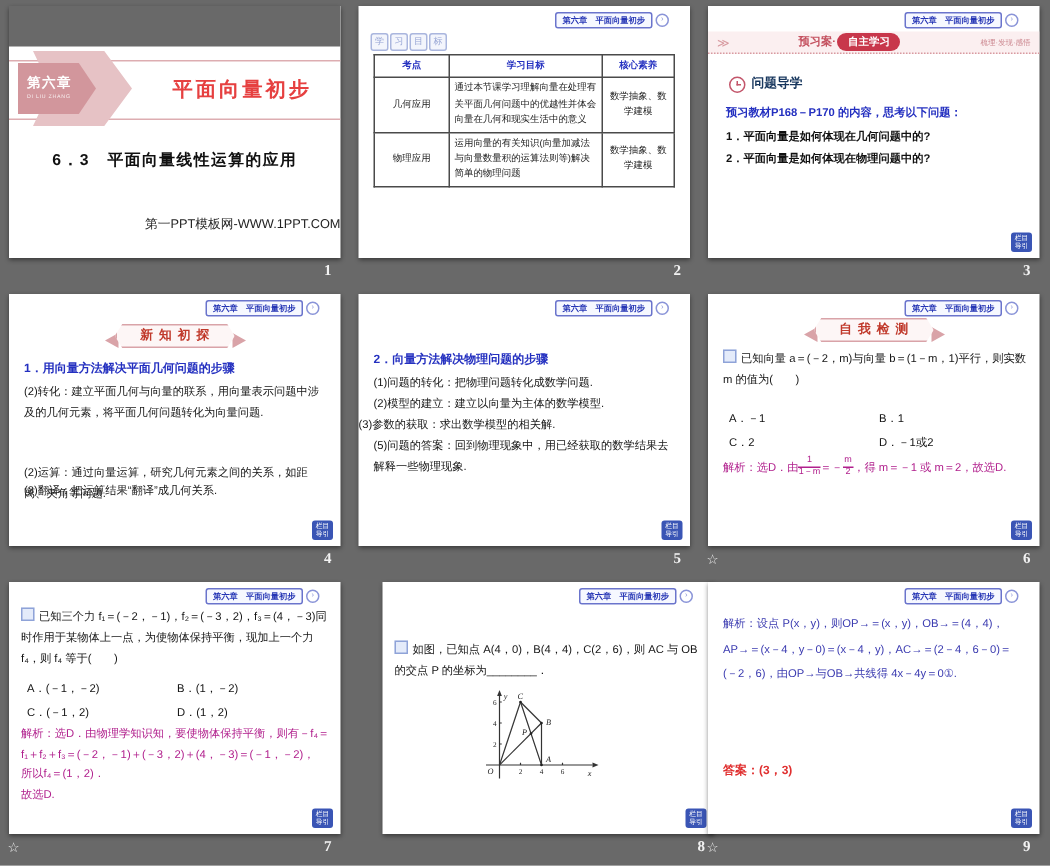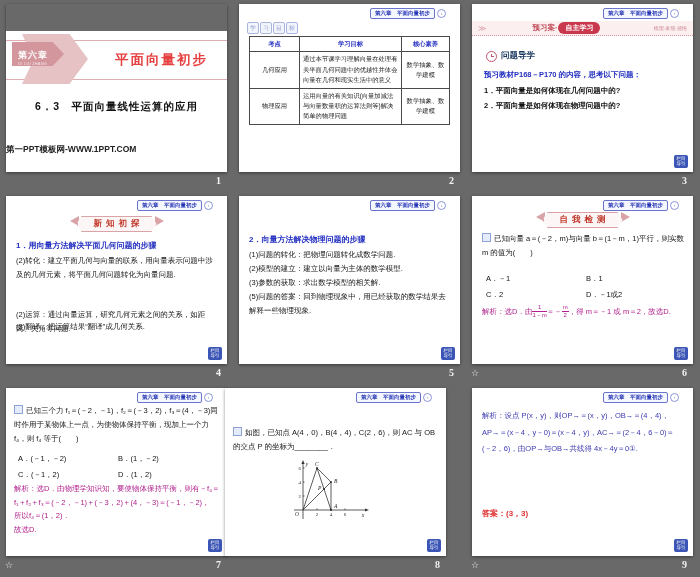--- a/index.html
+++ b/index.html
@@ -19,29 +19,29 @@
           color:#8a94d8;font-size:5px;line-height:7px;text-align:center;}
   
   .lm{position:absolute;right:5px;bottom:4px;width:14px;background:#3a55b5;border-radius:2px;
       color:#fff;font-size:4.5px;line-height:1.25;text-align:center;padding:1px 0;}
   .lm span{display:block;}
   
   .s1gray{height:27px;background:#696969;}
   .s1band{position:relative;margin-top:9px;height:38px;border-top:1px solid #ddadb1;border-bottom:1px solid #ddadb1;}
   .arrow-ghost{position:absolute;left:16px;top:-7px;width:66px;height:50px;background:#e6c2c5;
       clip-path:polygon(0 0,72% 0,100% 50%,72% 100%,0 100%,18% 50%);}
-  .arrow-badge{position:absolute;left:6px;top:1px;width:52px;height:24px;background:#d2969c;
+  .arrow-badge{position:absolute;left:6px;top:1px;width:52px;height:34px;background:#d2969c;
       clip-path:polygon(0 0,78% 0,100% 50%,78% 100%,0 100%);
       color:#fff;text-align:left;padding-left:6px;box-sizing:border-box;}
   .arrow-badge .cb{display:block;font-size:9px;font-weight:bold;letter-spacing:1px;margin-top:7px;}
   .arrow-badge .cbs{display:block;font-size:3.5px;letter-spacing:.5px;opacity:.85;}
   .s1title{position:absolute;left:90px;top:0;right:0;text-align:center;line-height:38px;
       color:#e64040;font-size:13.5px;font-weight:bold;letter-spacing:2px;}
   .s1sub{margin-top:20px;text-align:center;color:#111;font-size:10.5px;font-weight:bold;letter-spacing:1px;}
-  .s1footer{margin-top:30px;text-align:left;color:#222;font-size:8.5px;font-weight:bold;}
+  .s1footer{margin-top:30px;text-align:right;color:#222;font-size:8.5px;font-weight:normal;padding-left:36px;}
   
   .s2badge{position:absolute;left:8px;top:18px;display:flex;gap:1px;}
   .s2badge i{font-style:normal;width:10px;height:10px;border:1px solid #aab6de;border-radius:2px;
       color:#96a4d4;font-size:6px;line-height:10px;text-align:center;background:#f3f5fc;}
   .s2table{position:absolute;left:10px;top:32px;width:201px;border-collapse:collapse;}
   .s2table th,.s2table td{border:1px solid #4a4a4a;font-size:6.3px;line-height:1.65;}
   .s2table th{color:#2430c0;padding:2px;}
   .s2table td{padding:2px 3px;}
   .tdc{text-align:center;}
   
@@ -54,21 +54,21 @@
   .clockrow{position:absolute;left:14px;top:46px;display:flex;align-items:center;}
   .clock{width:9px;height:9px;border:1.2px solid #c3566b;border-radius:50%;position:relative;margin-right:4px;background:#fff;}
   .clock::before{content:"";position:absolute;left:4px;top:2px;width:1px;height:3px;background:#c3566b;}
   .clock::after{content:"";position:absolute;left:4px;top:4px;width:3px;height:1px;background:#c3566b;}
   .s3head{color:#17365d;font-size:8.5px;font-weight:bold;}
   .s3intro{position:absolute;left:12px;top:66px;color:#2430c0;font-size:7.5px;font-weight:bold;}
   .s3q1{position:absolute;left:12px;top:82px;text-align:center;}
   .s3q2{position:absolute;left:12px;top:97px;}
   .s3q1,.s3q2{color:#111;font-size:7.5px;font-weight:bold;}
   
-  .banner{position:absolute;left:0;right:0;display:flex;justify-content:center;align-items:flex-start;}
+  .banner{position:absolute;left:0;right:0;display:flex;justify-content:center;align-items:flex-end;}
   .wing{width:0;height:0;border-top:5px solid transparent;border-bottom:5px solid transparent;}
   .wl{border-right:9px solid #d9a3a8;margin-right:-2px;}
   .wr{border-left:9px solid #d9a3a8;margin-left:-2px;}
   .bbox{border:1px solid #d9a3a8;background:#fdf6f6;color:#c0392b;font-weight:bold;font-size:8.5px;
      letter-spacing:4px;padding:1px 12px 1px 16px;
      clip-path:polygon(5px 0,calc(100% - 5px) 0,100% 50%,calc(100% - 5px) 100%,5px 100%,0 50%);}
   .bluehead{color:#2430c0;font-weight:bold;font-size:8px;}
   .para{color:#151515;font-size:7.5px;line-height:1.85;}
   .qicon{display:inline-block;width:7px;height:7px;border:1px solid #8fa3d8;background:#e4ebfa;
      margin-right:3px;vertical-align:-1px;}
@@ -200,21 +200,21 @@
         <span class="tabbox">第六章　平面向量初步</span>
         <span class="tabcircle">›</span>
       </div>
       <div class="abs bluehead" style="left:10px;top:38px">2．向量方法解决物理问题的步骤</div>
       <div class="abs para" style="left:10px;top:52px;width:201px">
         <span>(1)问题的转化：把物理问题转化成数学问题.</span>
       </div>
       <div class="abs para" style="left:10px;top:66px;width:201px">
         <span>(2)模型的建立：建立以向量为主体的数学模型.</span>
       </div>
-      <div class="abs para" style="left:10px;top:80px;width:201px">
+      <div class="abs para" style="left:0;top:80px;width:201px">
         <span>(3)参数的获取：求出数学模型的相关解.</span>
       </div>
       <div class="abs para" style="left:10px;top:94px;width:201px">
         <span>(5)问题的答案：回到物理现象中，用已经获取的数学结果去解释一些物理现象.</span>
       </div>
       <div class="lm">
         <span>栏目</span>
         <span>导引</span>
       </div>
     </div>
@@ -275,21 +275,21 @@
       </div>
       <div class="lm">
         <span>栏目</span>
         <span>导引</span>
       </div>
     </div>
     <span class="star">☆</span>
     <span class="pageno">7</span>
   </div>
 
-  <div class="cell" style="left:219px;top:384px">
+  <div class="cell" style="left:249px;top:384px">
     <div class="slide">
       <div class="tab">
         <span class="tabbox">第六章　平面向量初步</span>
         <span class="tabcircle">›</span>
       </div>
       <div class="abs para" style="left:8px;top:38px;width:206px">
         <span class="qicon"></span><span>如图，已知点 A(4，0)，B(4，4)，C(2，6)，则 AC 与 OB 的交点 P 的坐标为________．</span>
       </div>
       <div class="abs" style="left:62px;top:72px" id="fig8"><svg width="84" height="64">
             <line x1="7" y1="50" x2="78" y2="50" stroke="#333" stroke-width="0.8"></line>

